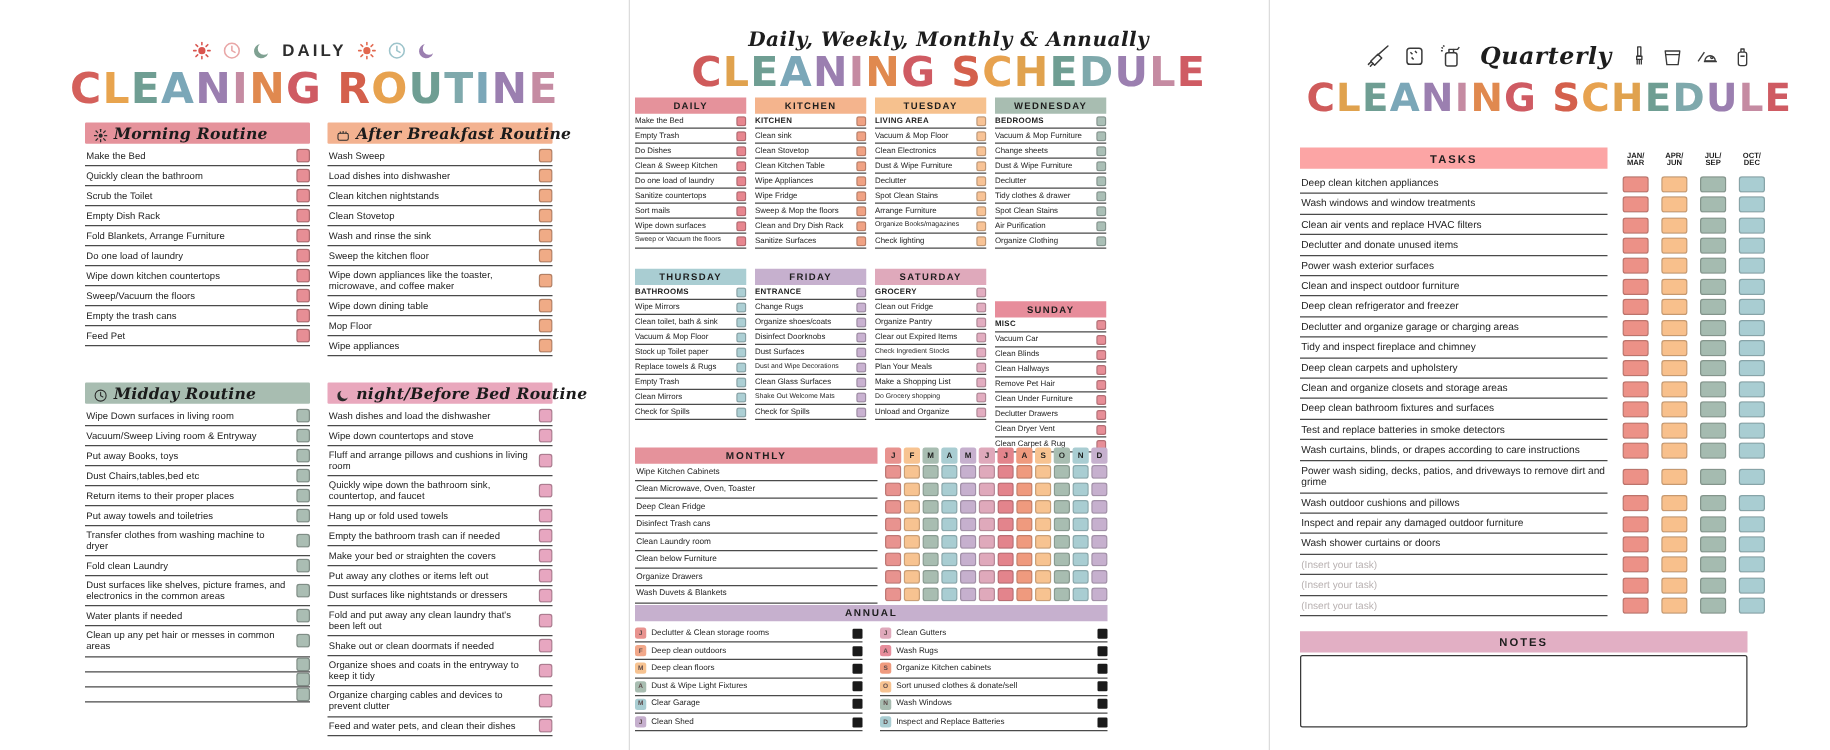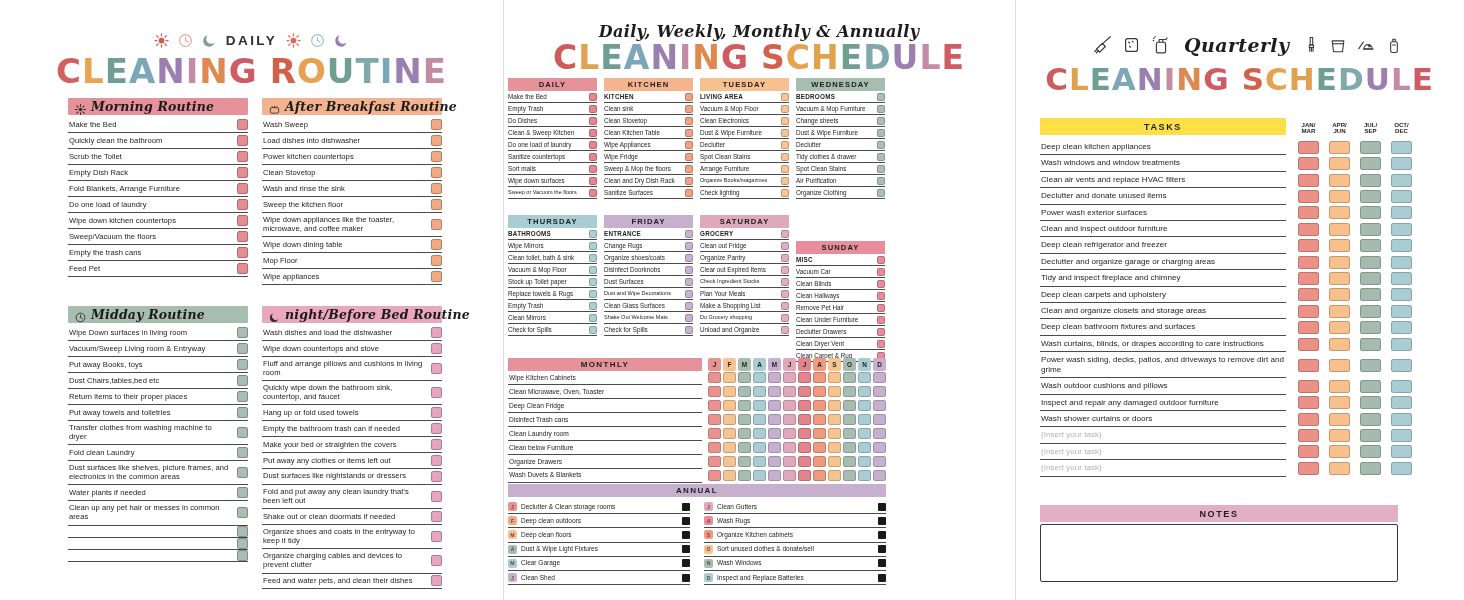--- a/index.html
+++ b/index.html
@@ -288,21 +288,21 @@
           <div class="rows">
             <div class="row">
               <div class="txt">Wash Sweep</div>
               <div class="cb" style="background: rgb(240, 171, 134);"></div>
             </div>
             <div class="row">
               <div class="txt">Load dishes into dishwasher</div>
               <div class="cb" style="background: rgb(240, 171, 134);"></div>
             </div>
             <div class="row">
-              <div class="txt">Power kitchen countertops</div>
+              <div class="txt">Clean kitchen nightstands</div>
               <div class="cb" style="background: rgb(240, 171, 134);"></div>
             </div>
             <div class="row">
               <div class="txt">Clean Stovetop</div>
               <div class="cb" style="background: rgb(240, 171, 134);"></div>
             </div>
             <div class="row">
               <div class="txt">Wash and rinse the sink</div>
               <div class="cb" style="background: rgb(240, 171, 134);"></div>
             </div>
@@ -1066,21 +1066,21 @@
           <path d="M10.5 8 V5 h3 v3"></path>
           <path d="M10 12 h4"></path>
         </g>
       </svg>
     </div>
 
     <div class="bigtitle t3" style="margin-top:64px;" id="p3title"><span style="color: rgb(207, 91, 91);">C</span><span style="color: rgb(224, 162, 78);">L</span><span style="color: rgb(111, 158, 147);">E</span><span style="color: rgb(123, 167, 184);">A</span><span style="color: rgb(155, 127, 176);">N</span><span style="color: rgb(197, 139, 162);">I</span><span style="color: rgb(224, 137, 79);">N</span><span style="color: rgb(207, 91, 99);">G</span><span style="width: 12px;">&nbsp;</span><span style="color: rgb(212, 96, 76);">S</span><span style="color: rgb(231, 162, 79);">C</span><span style="color: rgb(224, 162, 78);">H</span><span style="color: rgb(111, 158, 147);">E</span><span style="color: rgb(127, 169, 172);">D</span><span style="color: rgb(155, 127, 176);">U</span><span style="color: rgb(197, 139, 162);">L</span><span style="color: rgb(207, 91, 99);">E</span></div>
 
     <div id="p3-table">
         <div class="qhead" style="left: 25px; top: 118px;">
-          <div class="qtasks" style="background: #fde047;">TASKS</div>
+          <div class="qtasks" style="background: #fca5a5;">TASKS</div>
           <div class="qcols">
             <div class="qcolhead">
               <div>JAN/</div>
               <div>MAR</div>
             </div>
             <div class="qcolhead">
               <div>APR/</div>
               <div>JUN</div>
             </div>
             <div class="qcolhead">
@@ -1188,20 +1188,29 @@
             <div class="qlabel">Clean and organize closets and storage areas</div>
             <div class="qboxes">
               <div class="qbox" style="background: rgb(236, 145, 135);"></div>
               <div class="qbox" style="background: rgb(248, 192, 140);"></div>
               <div class="qbox" style="background: rgb(165, 187, 176);"></div>
               <div class="qbox" style="background: rgb(169, 205, 210);"></div>
             </div>
           </div>
           <div class="qrow">
             <div class="qlabel">Deep clean bathroom fixtures and surfaces</div>
+            <div class="qboxes">
+              <div class="qbox" style="background: rgb(236, 145, 135);"></div>
+              <div class="qbox" style="background: rgb(248, 192, 140);"></div>
+              <div class="qbox" style="background: rgb(165, 187, 176);"></div>
+              <div class="qbox" style="background: rgb(169, 205, 210);"></div>
+            </div>
+          </div>
+          <div class="qrow">
+            <div class="qlabel">Test and replace batteries in smoke detectors</div>
             <div class="qboxes">
               <div class="qbox" style="background: rgb(236, 145, 135);"></div>
               <div class="qbox" style="background: rgb(248, 192, 140);"></div>
               <div class="qbox" style="background: rgb(165, 187, 176);"></div>
               <div class="qbox" style="background: rgb(169, 205, 210);"></div>
             </div>
           </div>
           <div class="qrow">
             <div class="qlabel">Wash curtains, blinds, or drapes according to care instructions</div>
             <div class="qboxes">

